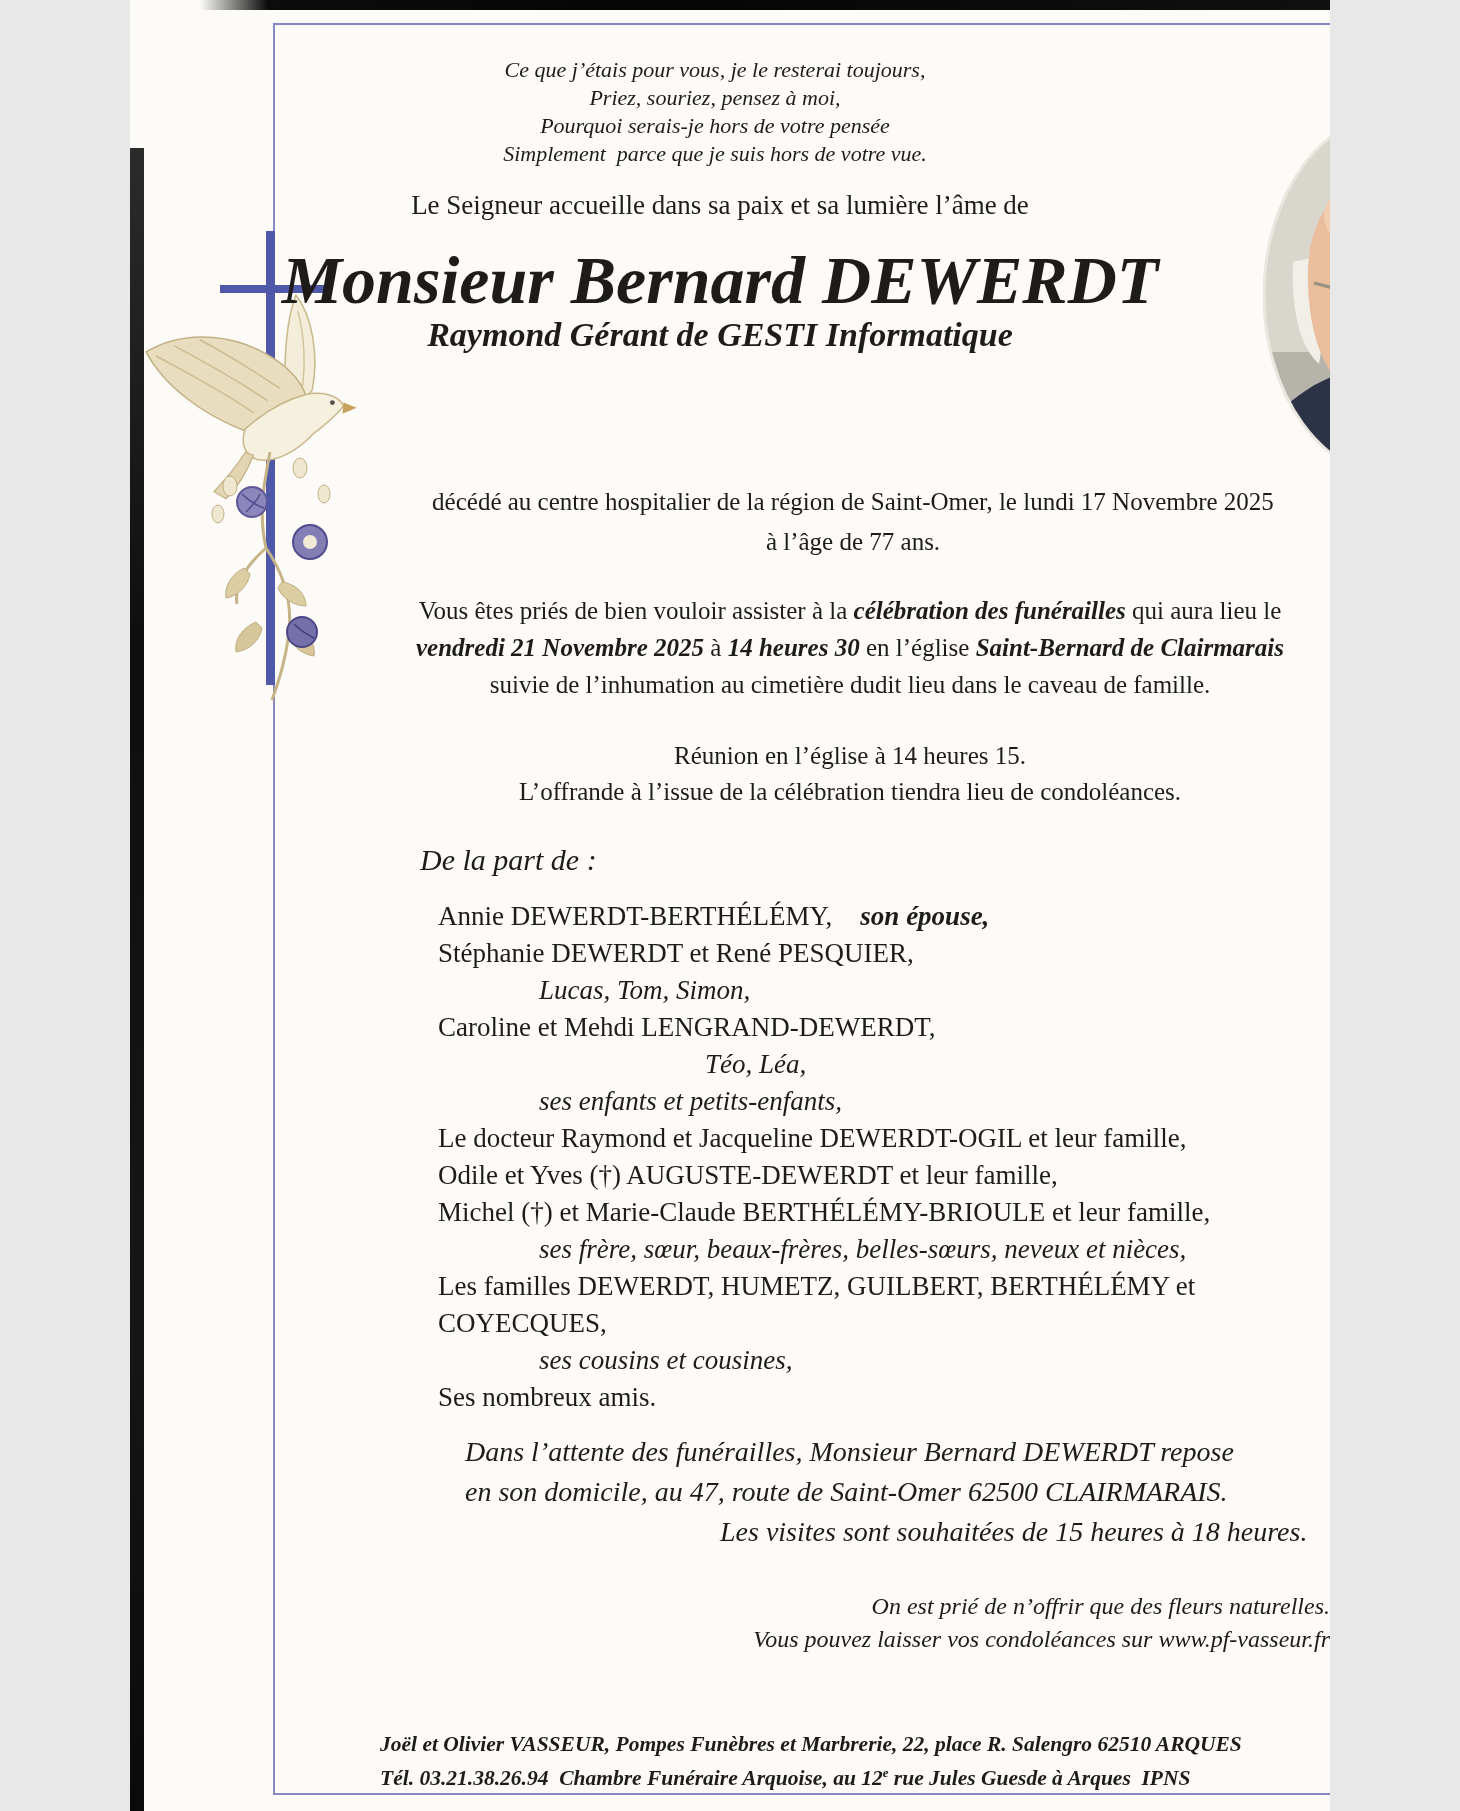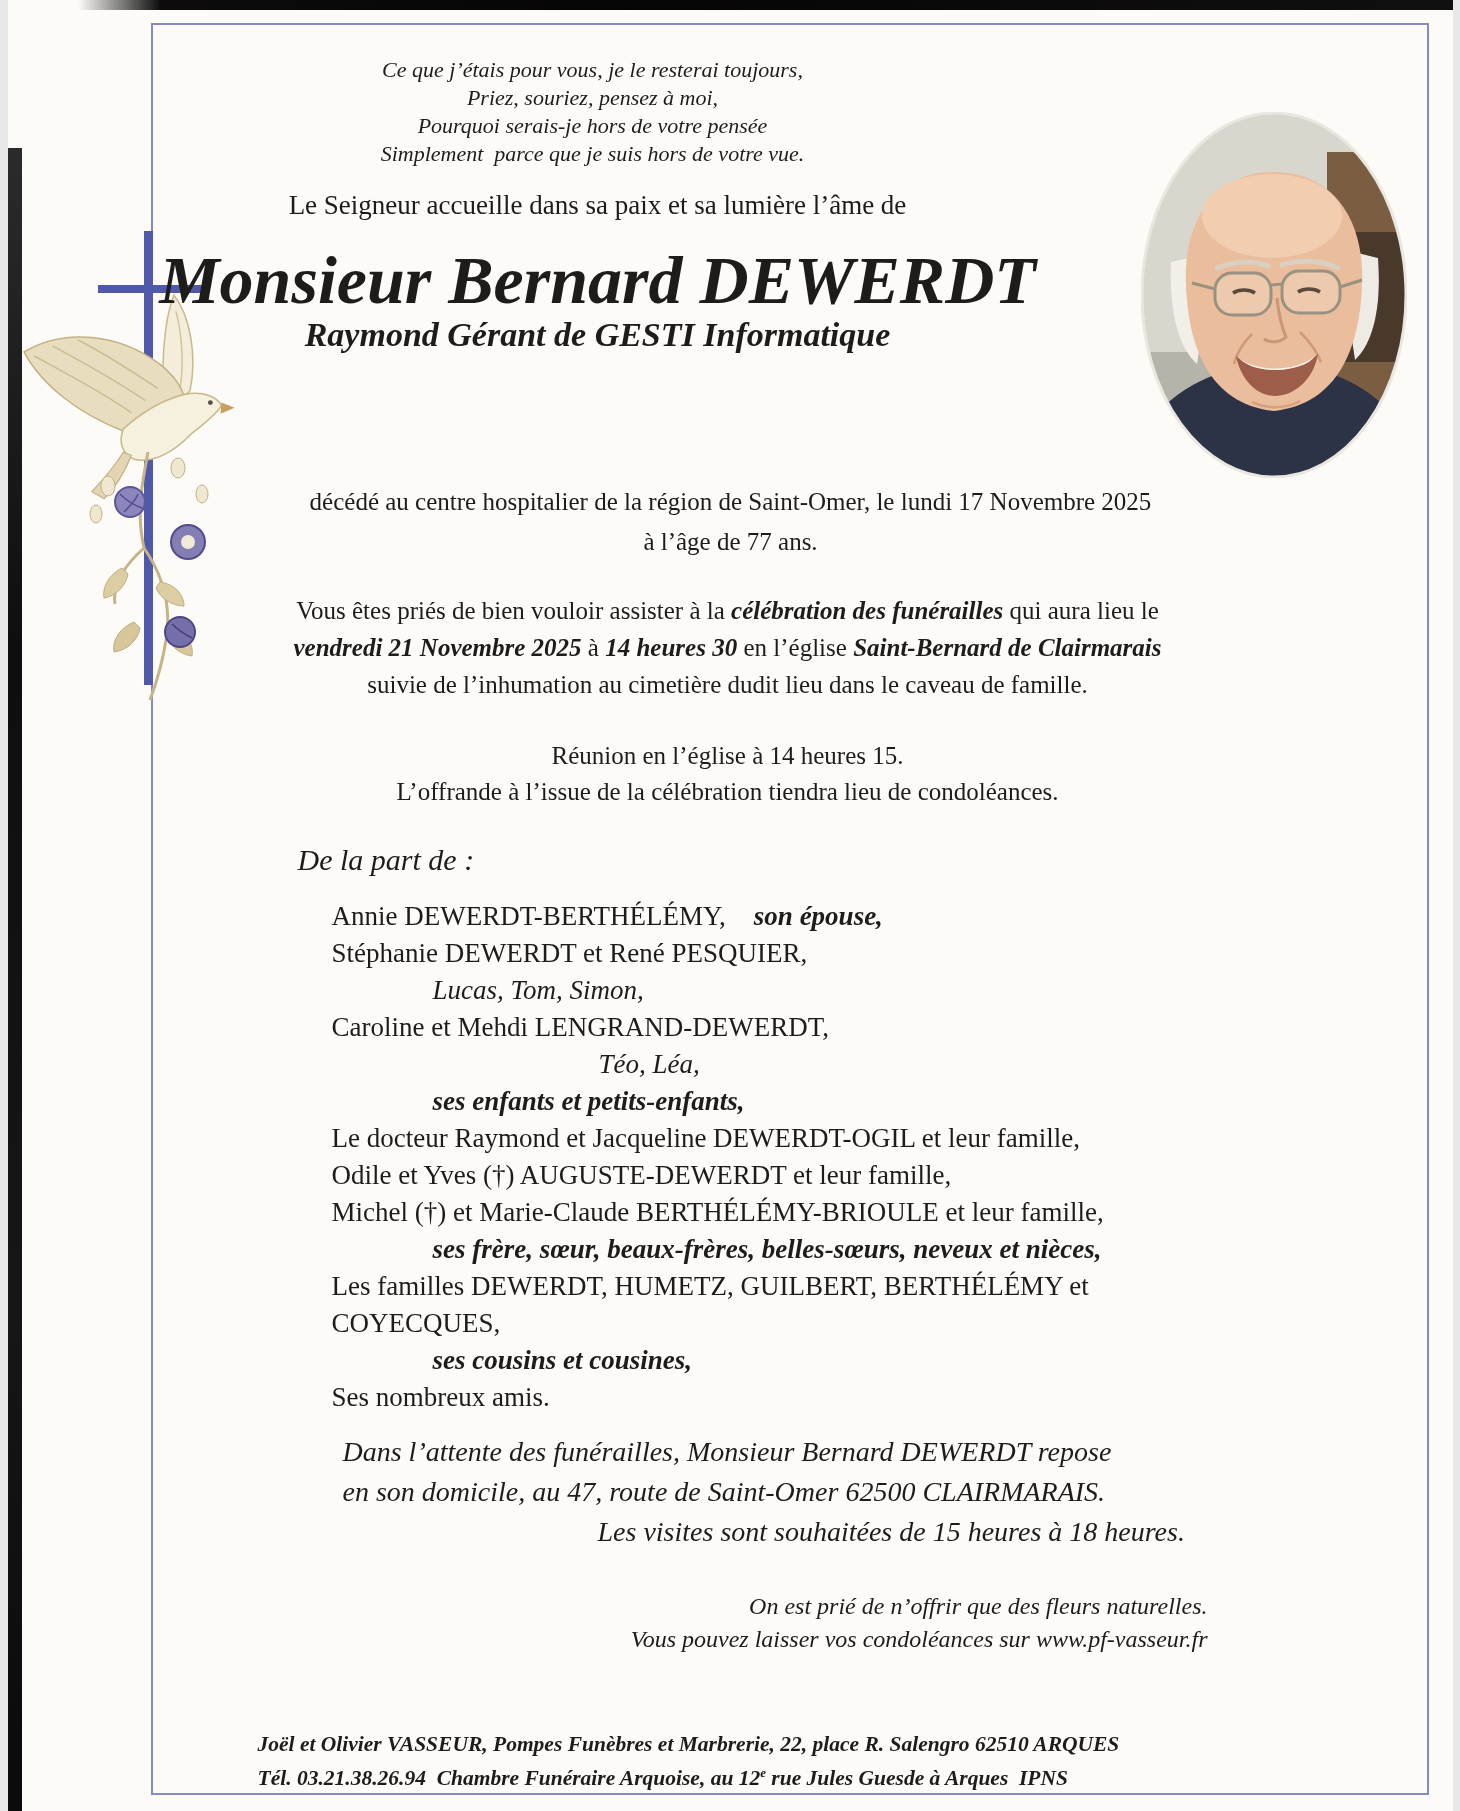--- a/index.html
+++ b/index.html
@@ -1,17 +1,17 @@
 <!DOCTYPE html>
 <html><head>
 <meta charset="utf-8">
 <style>
   html,body{margin:0;padding:0;background:#e8e8e8;}
   .page{
-    position:relative;width:1445px;height:1811px;margin:0 auto;
+    position:relative;width:1200px;height:1811px;margin:0 auto;
     background:#fcfbf7;overflow:hidden;
     font-family:"Liberation Serif","DejaVu Serif",serif;color:#1d1c1a;
   }
   
   .scan-top{position:absolute;top:0;left:70px;right:0;height:10px;
     background:linear-gradient(to right,rgba(10,10,10,0),#0c0c0c 6%,#050505 40%,#101010);}
   .scan-left{position:absolute;left:0;top:148px;width:14px;bottom:0;
     background:linear-gradient(to bottom,#2b2b2b,#0e0e0e 30%,#161616 70%,#0a0a0a);}
   .edge-shadow{position:absolute;left:1447px;top:310px;width:2px;height:1480px;background:#cfd1e2;}
   
@@ -29,30 +29,30 @@
     font-style:italic;font-size:22px;line-height:28px;}
   .intro{left:150px;top:190px;width:880px;text-align:center;font-size:27px;}
   .title{left:130px;top:243px;width:920px;text-align:center;
     font-size:68px;font-weight:bold;font-style:italic;line-height:1.1;}
   .subtitle{left:130px;top:316px;width:920px;text-align:center;
     font-size:34px;font-weight:bold;font-style:italic;}
   .death{left:240px;top:482px;width:966px;text-align:center;font-size:25px;line-height:40px;}
   .ceremony{left:230px;top:592px;width:980px;text-align:center;font-size:25px;line-height:37px;}
   .meeting{left:240px;top:738px;width:960px;text-align:center;font-size:25px;line-height:36px;}
   .fam-head{left:290px;top:843px;font-size:30px;font-style:italic;}
-  .family{left:324px;top:898px;width:910px;font-size:27px;line-height:37px;}
+  .family{left:308px;top:898px;width:910px;font-size:27px;line-height:37px;}
   .repose{left:335px;top:1432px;width:900px;font-style:italic;font-size:28px;line-height:40px;}
   .condolences{left:380px;top:1590px;width:820px;text-align:right;
     font-style:italic;font-size:24px;line-height:33px;}
   .footer{left:250px;top:1730px;width:1010px;text-align:left;
     font-weight:bold;font-style:italic;font-size:21.5px;line-height:29px;}
   .footer sup{font-size:0.6em;}
   
   .b{font-weight:bold;} .i{font-style:italic;}
-  .bi{font-weight:bold;font-style:italic;} .it{font-style:italic;}
+  .bi{font-weight:normal;font-style:italic;} .it{font-style:italic;}
   .gap{padding-left:28px;}
   .ind1{margin-left:101px;} .ind2{margin-left:267px;}
   .r3{margin-left:255px;}
 </style>
 </head>
 <body>
 
 <div class="page">
 
   <div class="scan-top"></div>

